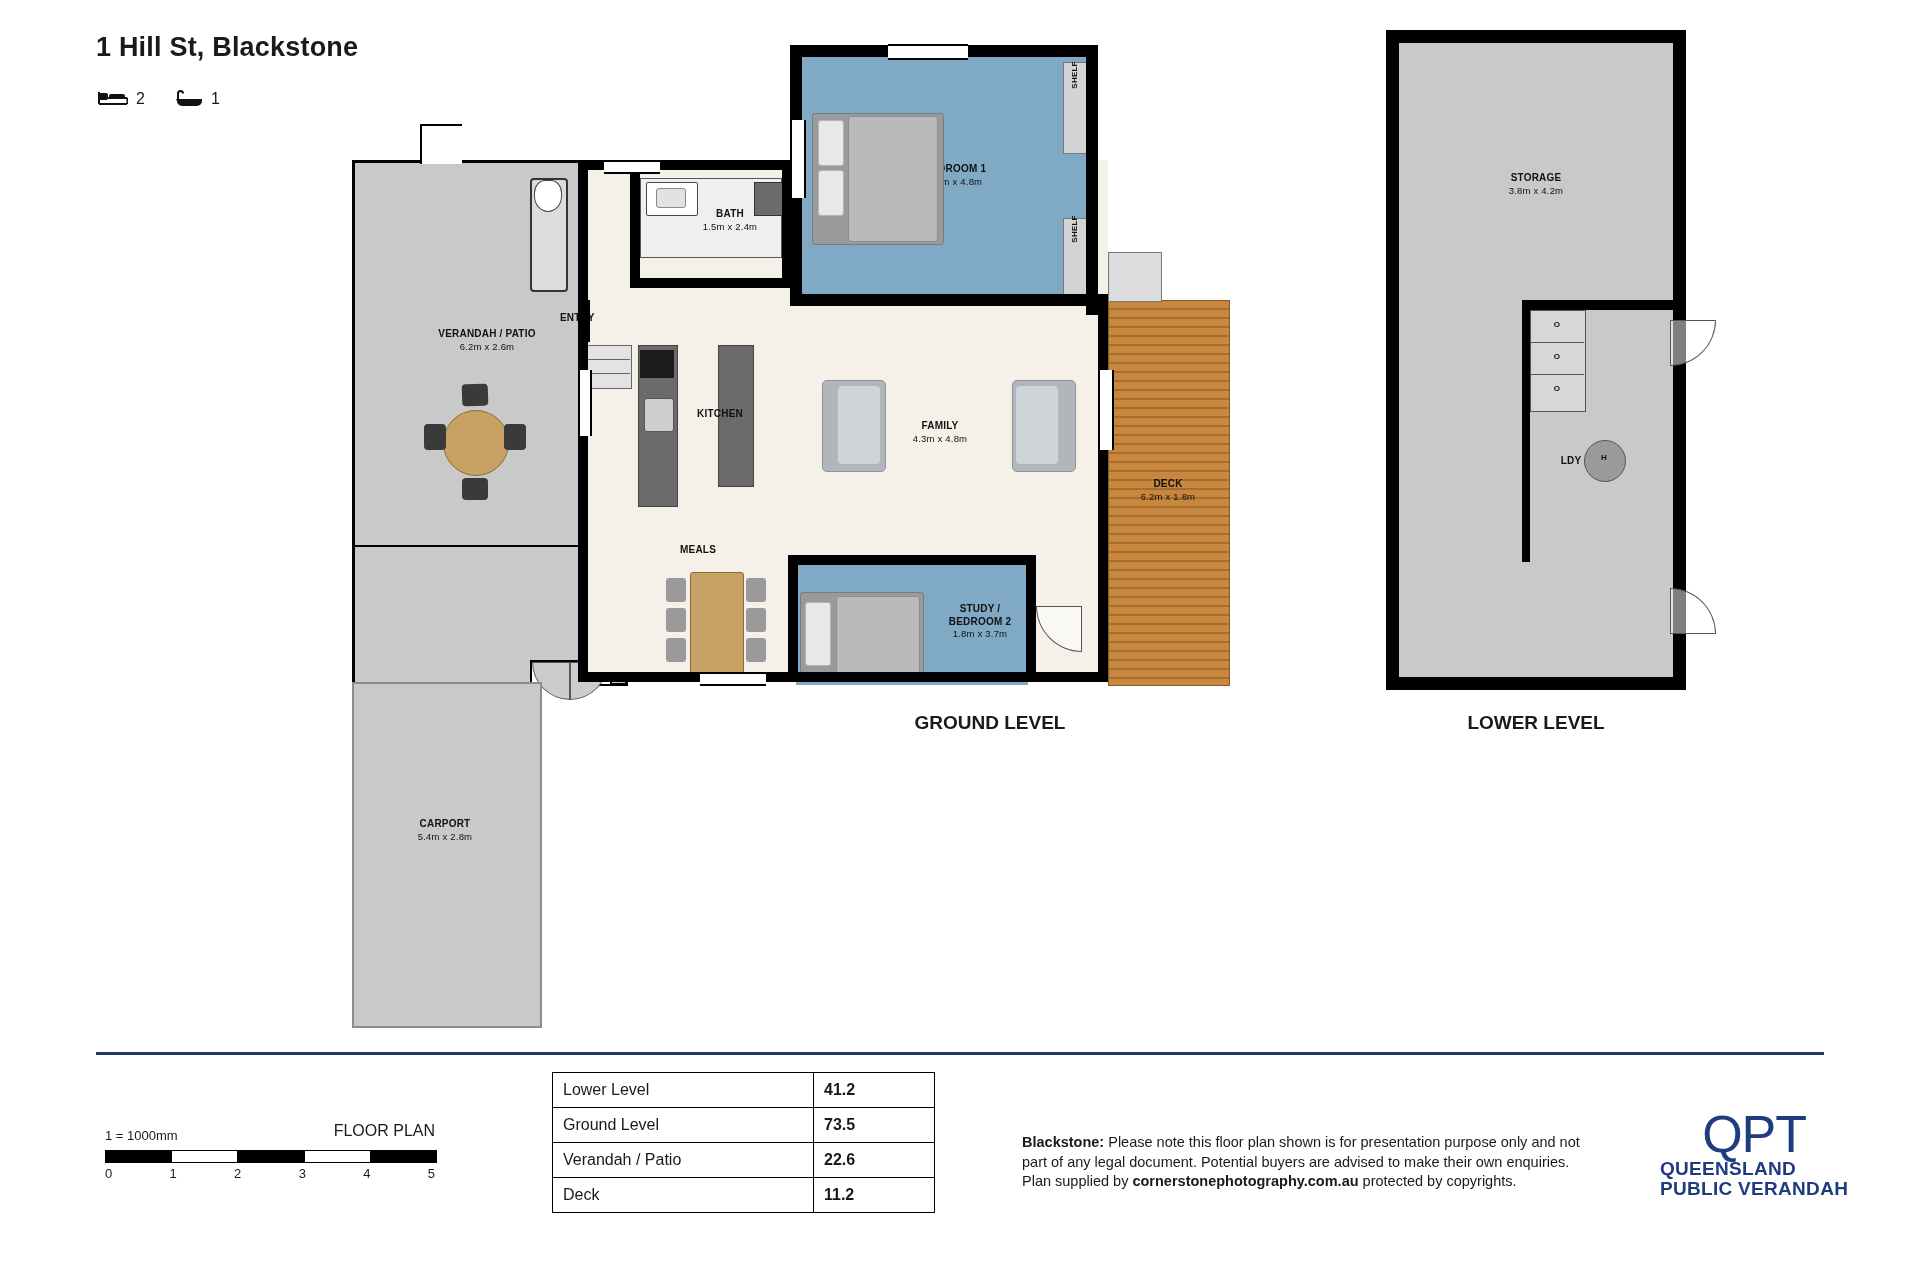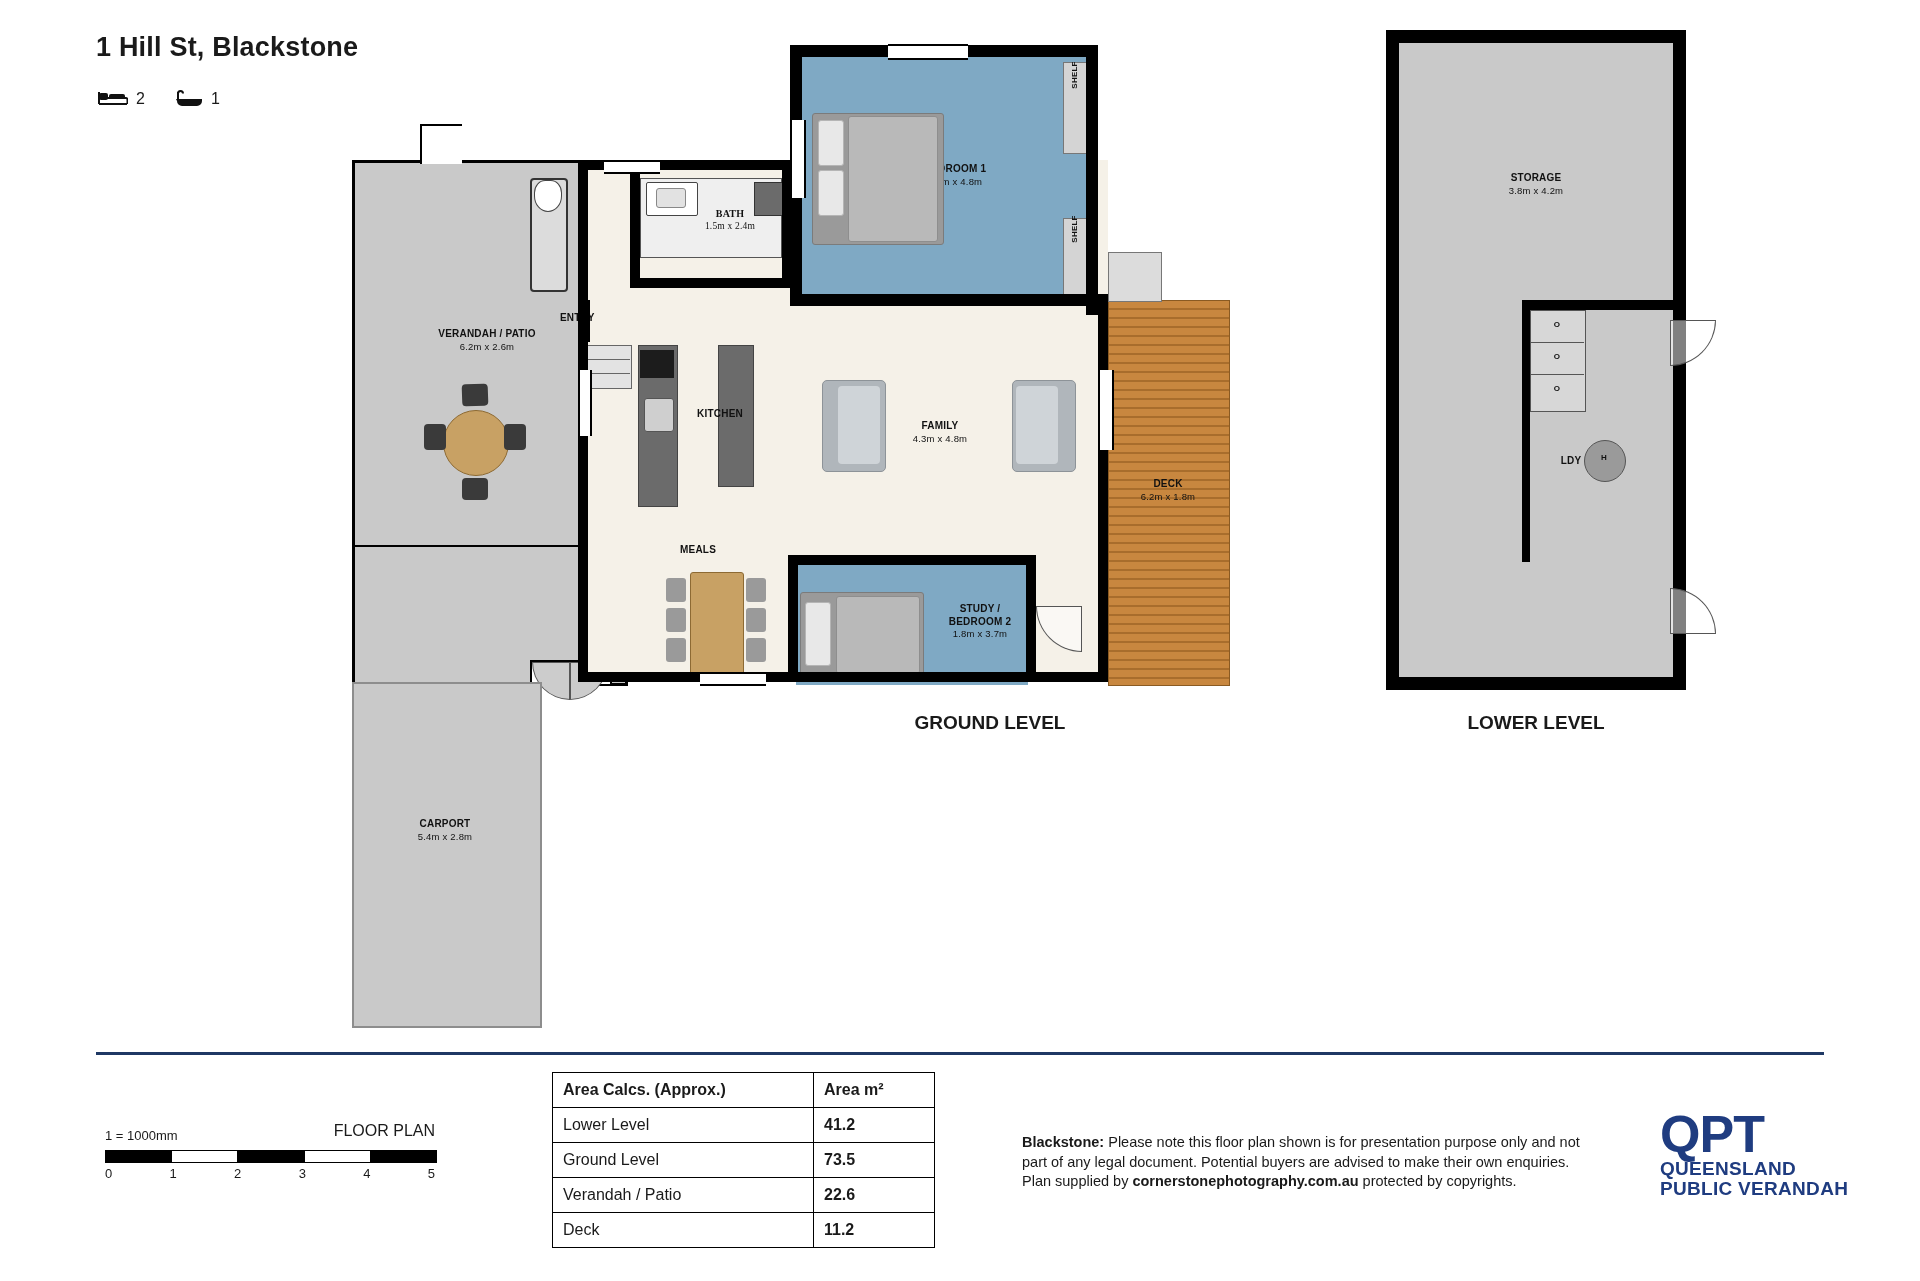--- a/index.html
+++ b/index.html
@@ -64,21 +64,21 @@
   #areatable td.c1{width:240px;}
   #areatable td.c2{width:100px;font-weight:bold;}
   #areatable tr.head td, #areatable tr.total td{font-weight:bold;}
 
   
   #disc{left:1022px;top:1133px;width:560px;font-size:14.5px;line-height:1.35;}
   #disc b{font-weight:bold;}
 
   
   #logo{left:1660px;top:1110px;text-align:left;}
-  #logo .qpt{font-size:52px;font-weight:bold;color:#1f3c80;letter-spacing:-1px;line-height:.95;}
+  #logo .qpt{font-size:52px;font-weight:normal;color:#1f3c80;letter-spacing:-1px;line-height:.95;text-align:center;}
   #logo .sub{font-size:19px;font-weight:bold;color:#1f3c80;line-height:1.05;letter-spacing:.3px;}
 </style>
 </head>
 <body>
 
 <div class="abs" id="title">1 Hill St, Blackstone</div>
 
 <div class="abs" id="icon-row">
   <div class="ic">
     <span>
@@ -149,21 +149,21 @@
   <div class="lbl" style="left:920px;top:603px;width:120px;">
     <span>STUDY /</span><br>
     <span>BEDROOM 2</span>
     <span class="dim">1.8m x 3.7m</span>
   </div>
   <div class="abs" style="left:800px;top:592px;width:122px;height:84px;background:#9a9a9a;border:1px solid #7b7b7b;border-radius:3px;"></div>
   <div class="abs" style="left:805px;top:602px;width:24px;height:62px;background:#e8e8e8;border:1px solid #b5b5b5;border-radius:3px;"></div>
   <div class="abs" style="left:836px;top:596px;width:82px;height:76px;background:#b9b9b9;border:1px solid #8e8e8e;border-radius:3px;"></div>
 
   <div class="abs" style="left:640px;top:178px;width:140px;height:78px;background:#efefef;border:1px solid #555;"></div>
-  <div class="lbl" style="left:680px;top:208px;width:100px;font-family:Liberation Serif, serif;">
+  <div class="lbl" style="left:680px;top:208px;width:100px;">
     <span>BATH</span><span class="dim">1.5m x 2.4m</span>
   </div>
   <div class="abs" style="left:646px;top:182px;width:50px;height:32px;background:#fff;border:1.5px solid #444;border-radius:2px;"></div>
   <div class="abs" style="left:656px;top:188px;width:28px;height:18px;background:#e2e2e2;border:1px solid #888;border-radius:3px;"></div>
   <div class="abs" style="left:754px;top:182px;width:42px;height:32px;background:#6b6b6b;border:1.5px solid #333;"></div>
   <div class="abs" style="left:530px;top:178px;width:34px;height:110px;background:#dcdcdc;border:2px solid #333;border-radius:4px;"></div>
   <div class="abs" style="left:534px;top:180px;width:26px;height:30px;background:#fff;border:1.5px solid #444;border-radius:40% 40% 50% 50%;"></div>
 
   <div class="lbl" style="left:560px;top:312px;width:80px;text-align:left;">
     <span>ENTRY</span>
@@ -279,24 +279,20 @@
     <span>1</span>
     <span>2</span>
     <span>3</span>
     <span>4</span>
     <span>5</span>
   </div>
 </div>
 
 <table class="abs" id="areatable">
   <tbody>
-      <tr class="head">
-    <td class="c1">Area Calcs. (Approx.)</td>
-    <td class="c2">Area m²</td>
-  </tr>
   <tr>
     <td class="c1">Lower Level</td>
     <td class="c2">41.2</td>
   </tr>
   <tr>
     <td class="c1">Ground Level</td>
     <td class="c2">73.5</td>
   </tr>
   <tr>
     <td class="c1">Verandah / Patio</td>

